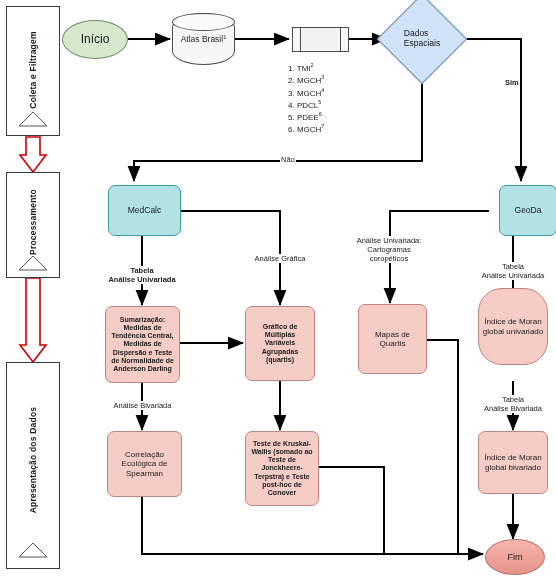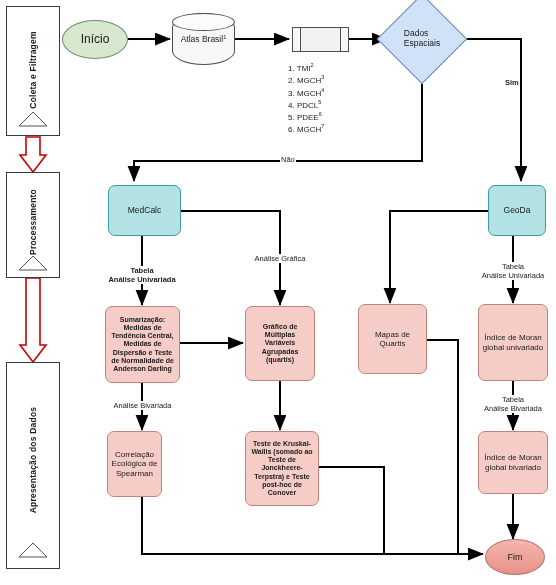--- a/index.html
+++ b/index.html
@@ -297,41 +297,41 @@
   <div class="diamond-wrap" style="left:390px; top:7px; width:64px; height:64px;">
     <div class="diamond-shape"></div>
     <div class="diamond-text" style="white-space: pre-line;">Dados
 Espaciais</div>
   </div>
 
   <div class="node proc-teal" style="left:108px; top:185px; width:73px; height:51px;">
     <span>MedCalc</span>
   </div>
 
-  <div class="node proc-teal" style="left:488px; top:185px; width:58px; height:51px;">
+  <div class="node proc-teal" style="left:499px; top:185px; width:58px; height:51px;">
     <span>GeoDa</span>
   </div>
 
   <div class="node proc-pink" style="left:105px; top:306px; width:75px; height:77px;">
     <span>Sumarização: Medidas de Tendência Central, Medidas de Dispersão e Teste de Normalidade de Anderson Darling</span>
   </div>
 
   <div class="node proc-pink" style="left:245px; top:306px; width:70px; height:75px;">
     <span>Gráfico de Múltiplas Variáveis Agrupadas (quartis)</span>
   </div>
 
   <div class="node proc-pink reg" style="left:358px; top:304px; width:69px; height:70px;">
     <span>Mapas de Quartis</span>
   </div>
 
-  <div class="node proc-pink reg" style="left:478px; top:304px; width:70px; height:77px;">
+  <div class="node proc-pink reg" style="left:478px; top:288px; width:70px; height:77px;border-radius:24px;">
     <span>Índice de Moran global univariado</span>
   </div>
 
-  <div class="node proc-pink reg" style="left:107px; top:431px; width:55px; height:66px;">
+  <div class="node proc-pink reg" style="left:107px; top:431px; width:75px; height:66px;">
     <span>Correlação Ecológica de Spearman</span>
   </div>
 
   <div class="node proc-pink" style="left:245px; top:431px; width:74px; height:75px;">
     <span>Teste de Kruskal-Wallis (somado ao Teste de Jonckheere-Terpstra) e Teste post-hoc de Conover</span>
   </div>
 
   <div class="node proc-pink reg" style="left:478px; top:431px; width:70px; height:63px;">
     <span>Índice de Moran global bivariado</span>
   </div>
@@ -342,20 +342,23 @@
 
   <div class="elabel bold" style="left:504px; top:78px;">Sim</div>
 
   <div class="elabel" style="left:280px; top:155px;">Não</div>
 
   <div class="elabel bold" style="left:96px; top:266px; width:92px;">Tabela
 Análise Univariada</div>
 
   <div class="elabel" style="left:244px; top:254px; width:72px;">Análise Gráfica</div>
 
+  <div class="elabel" style="left:345px; top:236px; width:88px;">Análise Univariada:
+Cartogramas
+coropéticos</div>
 
   <div class="elabel" style="left:467px; top:262px; width:92px;">Tabela
 Análise Univariada</div>
 
   <div class="elabel" style="left:100px; top:401px; width:85px;">Análise Bivariada</div>
 
 
   <div class="elabel" style="left:464px; top:395px; width:98px;">Tabela
 Análise Bivariada</div>
 

